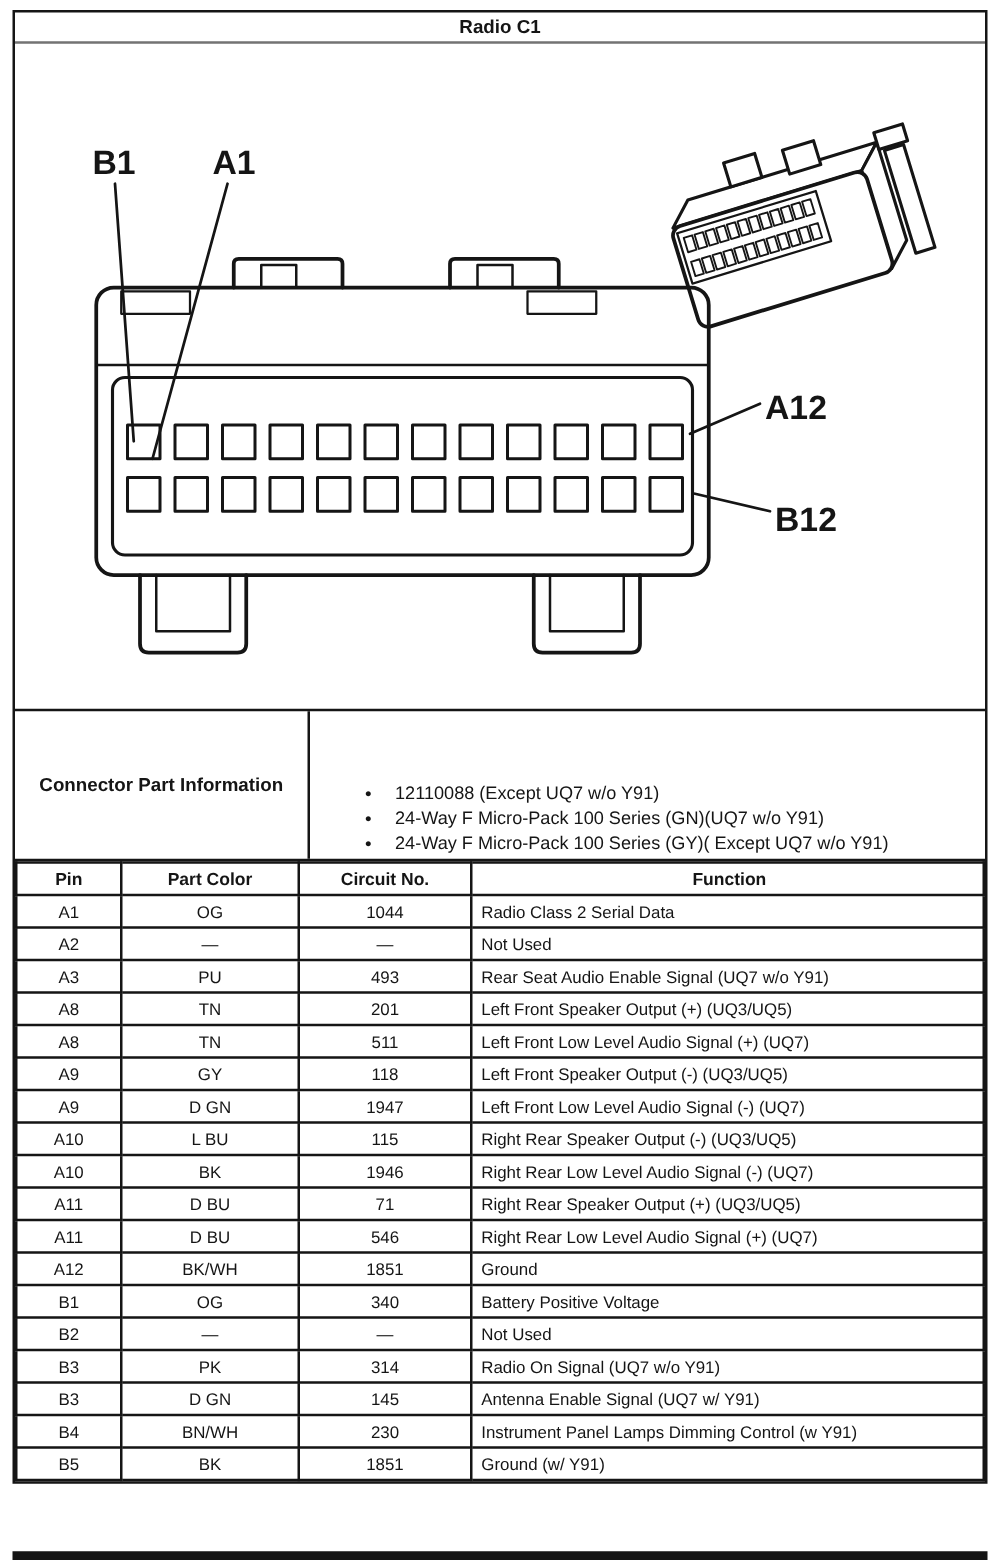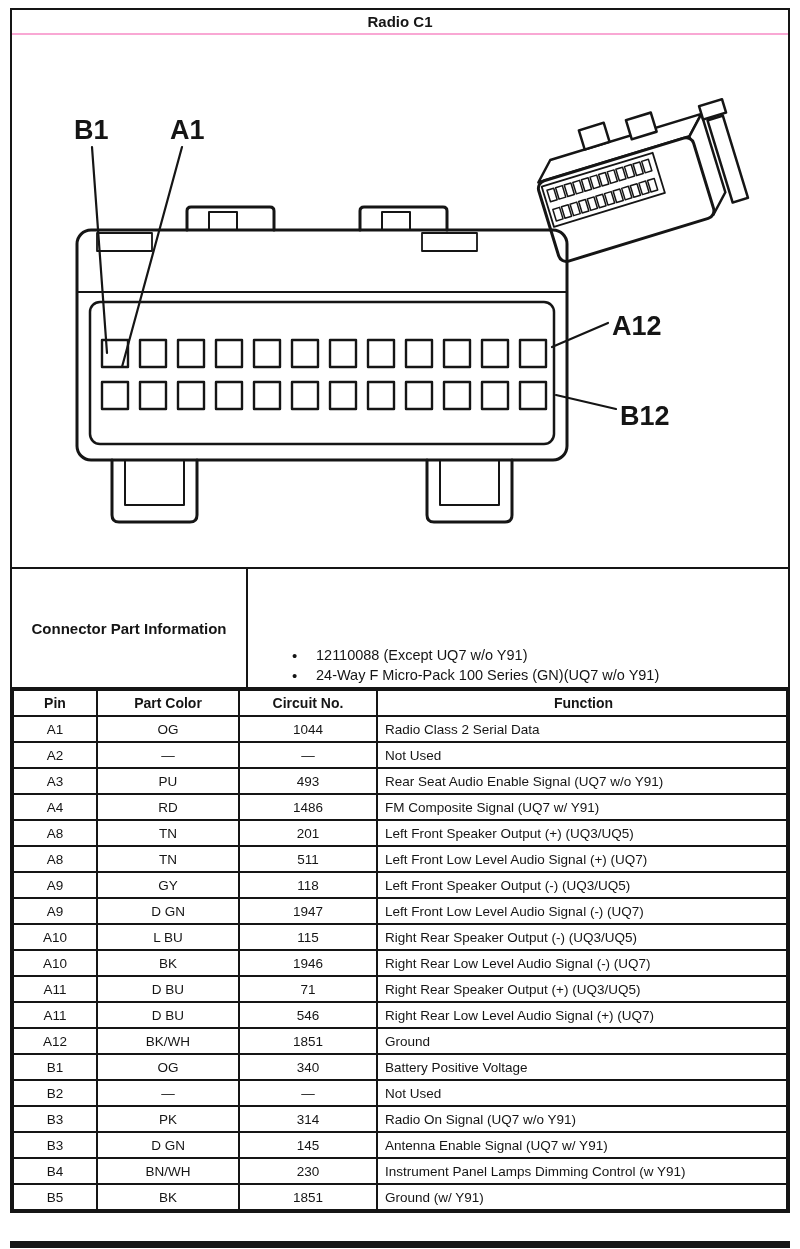--- a/index.html
+++ b/index.html
@@ -5,21 +5,21 @@
   html,body{margin:0;padding:0;background:#f5f5f3;}
   .page{
     position:relative;width:800px;height:1249px;background:#ffffff;
     font-family:"Liberation Sans",sans-serif;color:#151515;overflow:hidden;
   }
   .frame{
     position:absolute;left:10px;top:8px;width:776px;
     border:2px solid #151515;background:#fff;
   }
   .hdr{
-    height:23px;border-bottom:2px solid #f9a8d4;
+    height:23px;border-bottom:2px solid #737373;
     display:flex;align-items:center;justify-content:center;
     font-weight:bold;font-size:15px;
   }
   .diagram{height:532px;border-bottom:2px solid #151515;position:relative;}
   .diagram svg{display:block;width:776px;height:532px;}
   .diagram text{
     font-family:"Liberation Sans",sans-serif;font-weight:bold;
     font-size:27px;fill:#151515;stroke:none;
   }
   .partinfo{display:flex;height:118px;border-bottom:2px solid #151515;}
@@ -92,20 +92,21 @@
         <text x="608" y="390">B12</text>
       </svg>
     </div>
 
     <div class="partinfo">
       <div class="left">Connector Part Information</div>
       <div class="right">
         <ul>
           <li>12110088 (Except UQ7 w/o Y91)</li>
           <li>24-Way F Micro-Pack 100 Series (GN)(UQ7 w/o Y91)</li>
+          <li>24-Way F Micro-Pack 100 Series (GY)( Except UQ7 w/o Y91)</li>
         </ul>
       </div>
     </div>
 
     <table>
       <colgroup>
         <col style="width:84px">
           <col style="width:142px">
           <col style="width:138px">
           <col>
@@ -131,26 +132,20 @@
             <td>—</td>
             <td class="fn">Not Used</td>
           </tr>
           <tr>
             <td>A3</td>
             <td>PU</td>
             <td>493</td>
             <td class="fn">Rear Seat Audio Enable Signal (UQ7 w/o Y91)</td>
           </tr>
           <tr>
-            <td>A4</td>
-            <td>RD</td>
-            <td>1486</td>
-            <td class="fn">FM Composite Signal (UQ7 w/ Y91)</td>
-          </tr>
-          <tr>
             <td>A8</td>
             <td>TN</td>
             <td>201</td>
             <td class="fn">Left Front Speaker Output (+) (UQ3/UQ5)</td>
           </tr>
           <tr>
             <td>A8</td>
             <td>TN</td>
             <td>511</td>
             <td class="fn">Left Front Low Level Audio Signal (+) (UQ7)</td>

